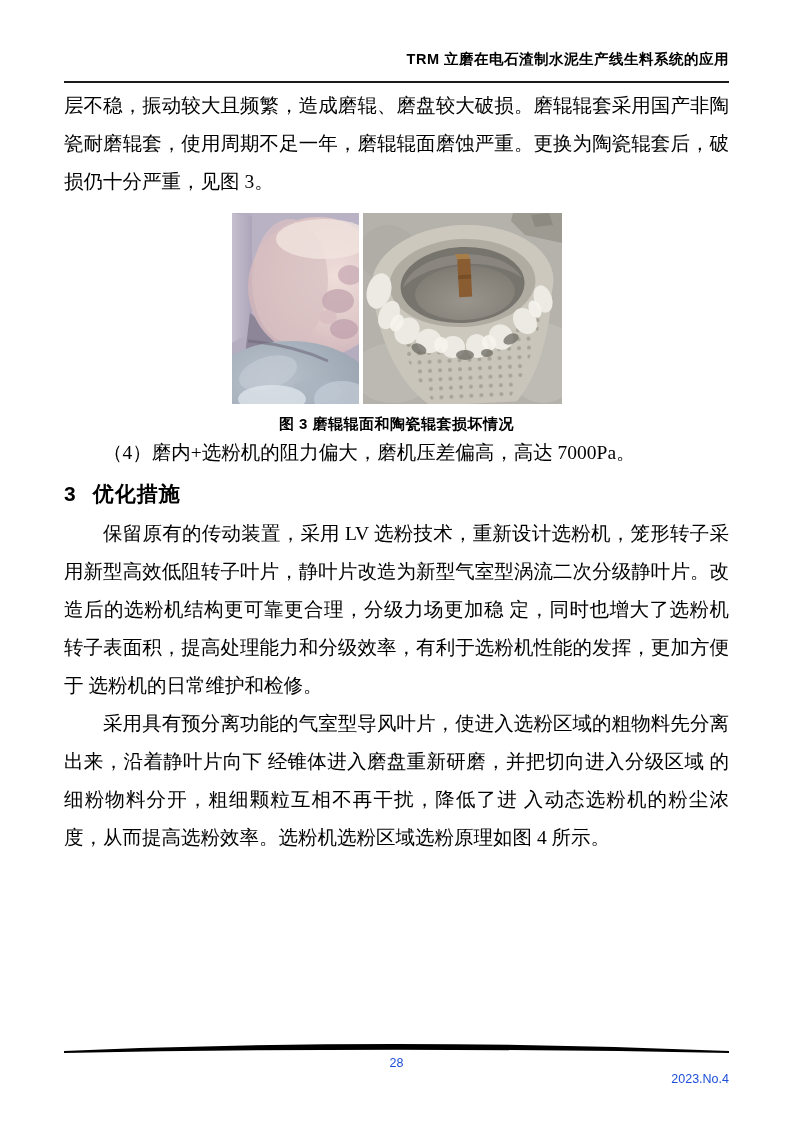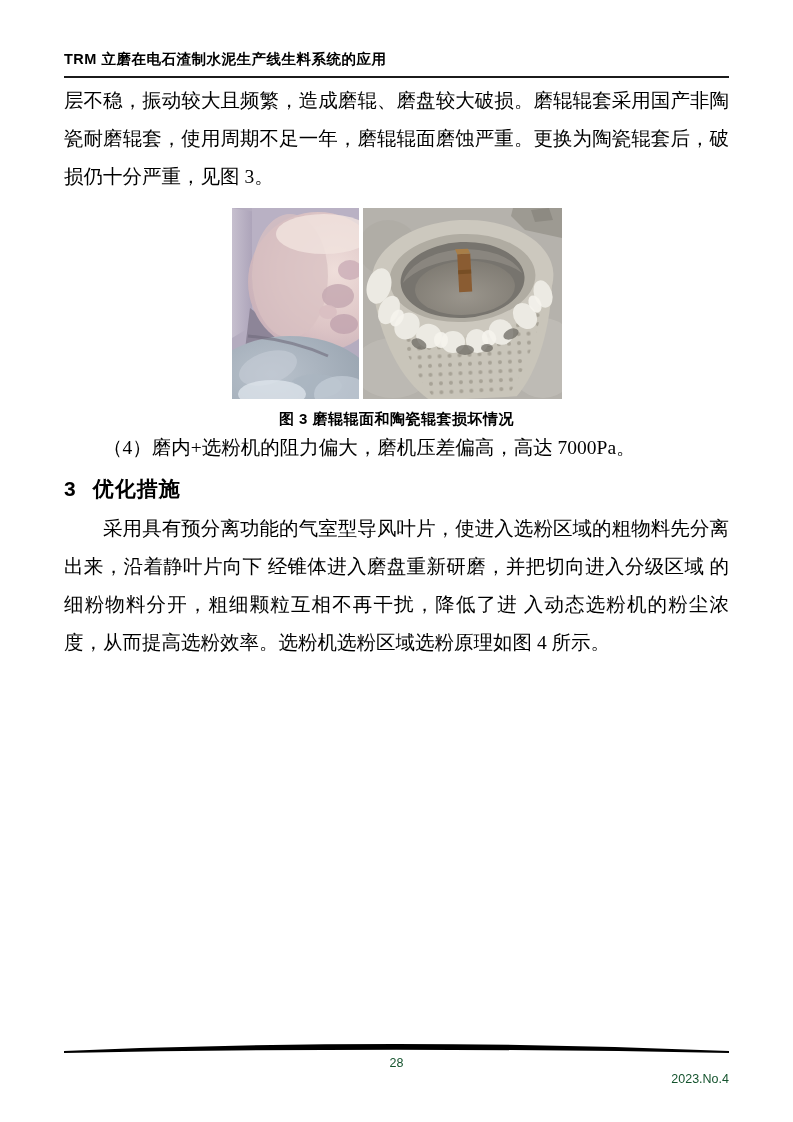--- a/index.html
+++ b/index.html
@@ -14,26 +14,26 @@
     overflow: hidden;
     box-sizing: border-box;
   }
   .content {
     position: absolute;
     left: 64px;
     top: 50px;
     width: 665px;
   }
   .running-head {
-    text-align: left;
+    text-align: right;
     font-family: "Liberation Sans", "DejaVu Sans", sans-serif;
     font-size: 14.5px;
     font-weight: 600;
     letter-spacing: 0.5px;
-    padding-bottom: 7px;
+    padding-bottom: 12px;
   }
   .header-rule {
     border-bottom: 2px solid #1b1b1b;
     height: 0;
   }
   p.body-para {
     margin: 0;
     font-size: 19.5px;
     line-height: 38px;
     text-align: justify;
@@ -75,21 +75,21 @@
     top: 1042px;
     width: 665px;
     font-family: "Liberation Sans", "DejaVu Sans", sans-serif;
   }
   .footer-rule-svg { display: block; }
   .footer-row {
     position: relative;
     height: 18px;
     margin-top: 1px;
     font-size: 12.5px;
-    color: #14532d;
+    color: #1d4ed8;
   }
   .page-number {
     position: absolute;
     left: 50%;
     transform: translateX(-50%);
     top: 0;
   }
   .issue-number {
     position: absolute;
     right: 0;
@@ -200,20 +200,21 @@
           </g>
         </svg>
       </div>
       <figcaption>图 3 磨辊辊面和陶瓷辊套损坏情况</figcaption>
     </figure>
 
     <p class="body-para indent">（4）磨内+选粉机的阻力偏大，磨机压差偏高，高达 7000Pa。</p>
 
     <h2 class="section-heading"><span class="sec-num">3</span><span>优化措施</span></h2>
 
+    <p class="body-para indent">保留原有的传动装置，采用 LV 选粉技术，重新设计选粉机，笼形转子采用新型高效低阻转子叶片，静叶片改造为新型气室型涡流二次分级静叶片。改造后的选粉机结构更可靠更合理，分级力场更加稳 定，同时也增大了选粉机转子表面积，提高处理能力和分级效率，有利于选粉机性能的发挥，更加方便于 选粉机的日常维护和检修。</p>
     <p class="body-para indent">采用具有预分离功能的气室型导风叶片，使进入选粉区域的粗物料先分离出来，沿着静叶片向下 经锥体进入磨盘重新研磨，并把切向进入分级区域 的细粉物料分开，粗细颗粒互相不再干扰，降低了进 入动态选粉机的粉尘浓度，从而提高选粉效率。选粉机选粉区域选粉原理如图 4 所示。</p>
 
   </div>
 
   <div class="footer">
     <svg class="footer-rule-svg" width="665" height="13" viewBox="0 0 665 13">
       <path d="M0,9 Q332,-5 665,9 L665,11 Q332,4.5 0,11 Z" fill="#000"></path>
     </svg>
     <div class="footer-row">
       <span class="page-number">28</span>

